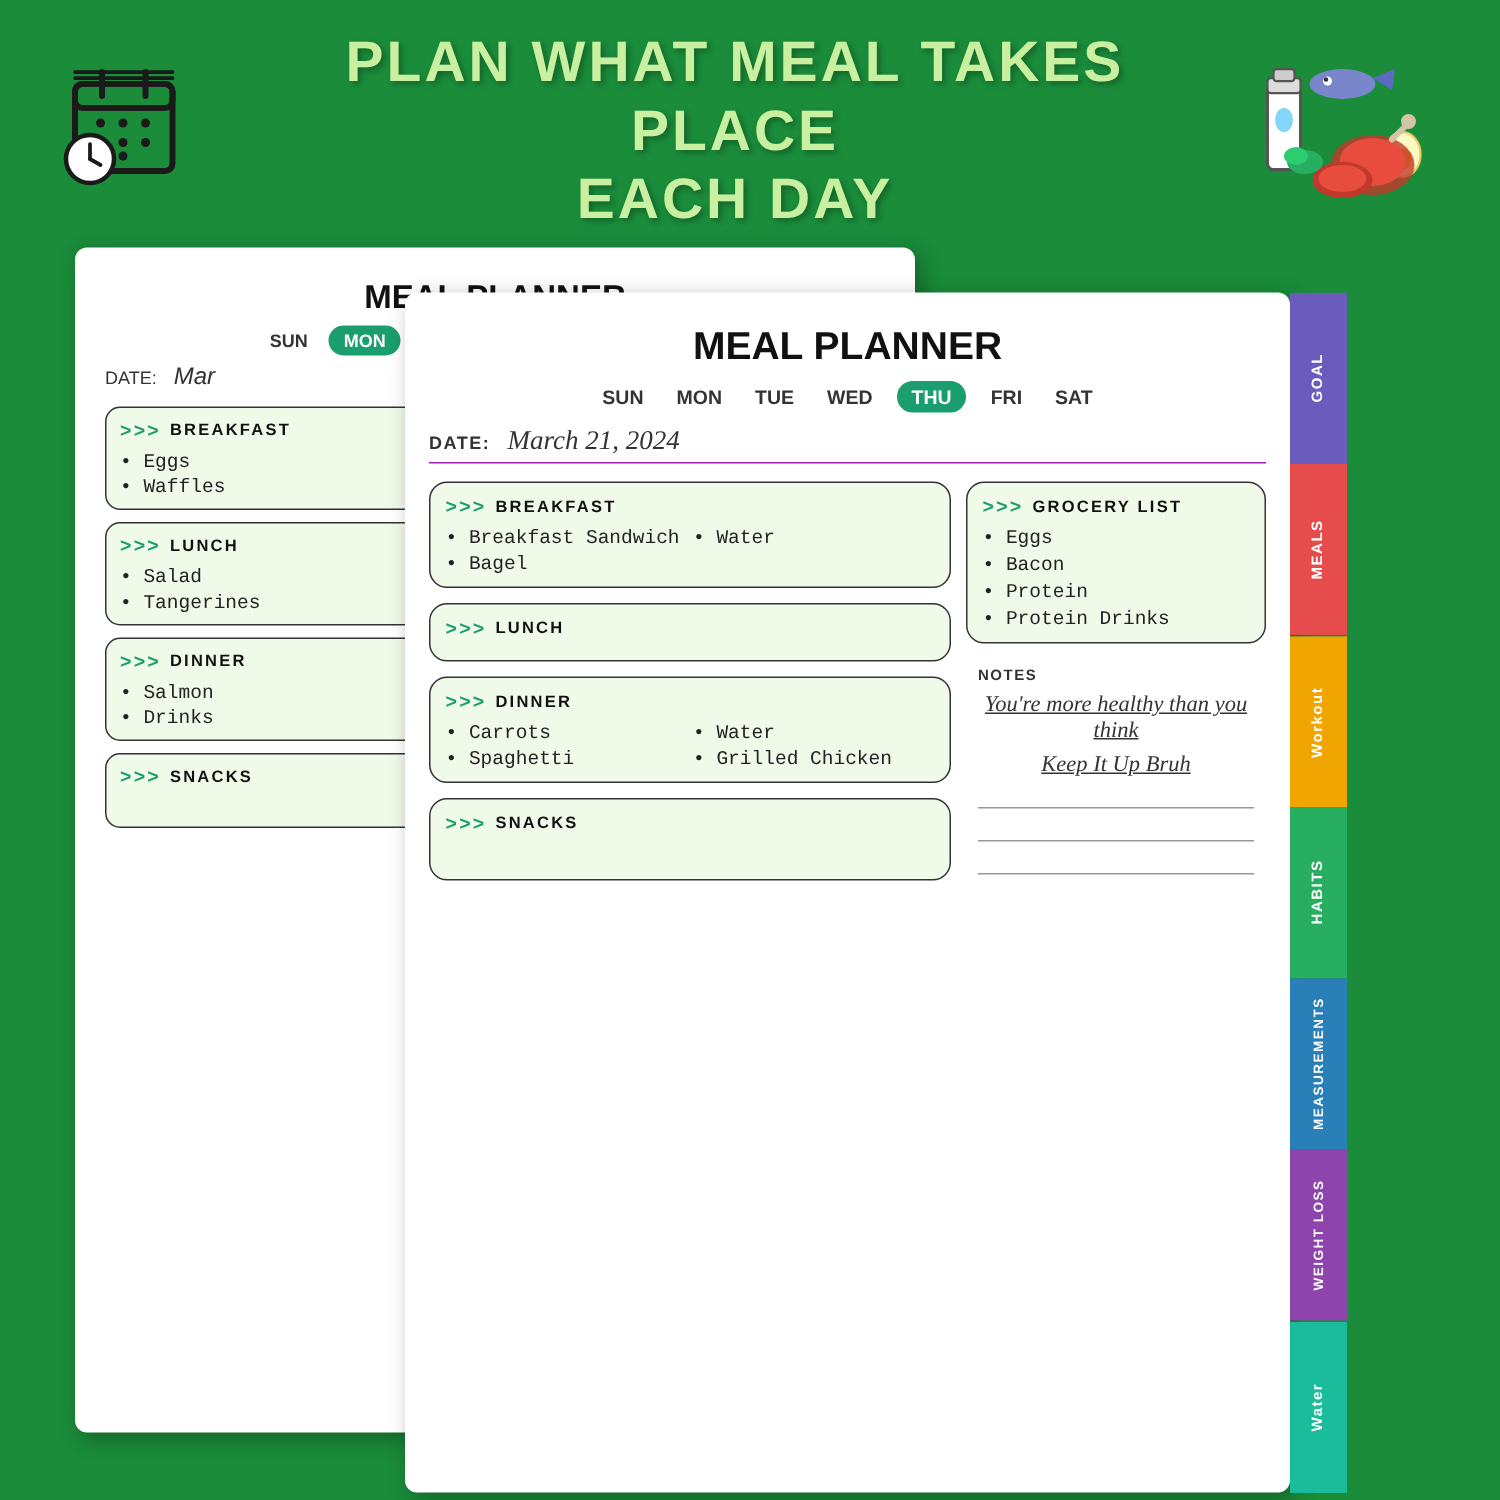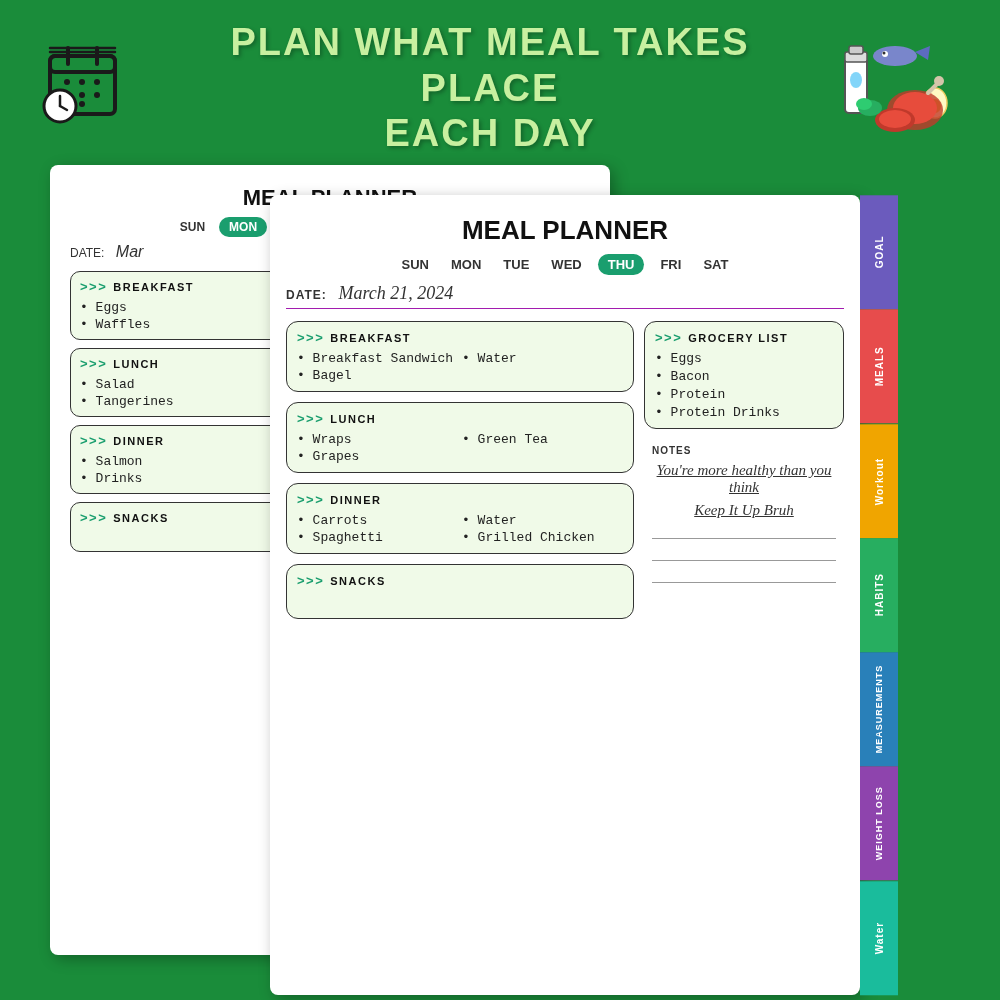--- a/index.html
+++ b/index.html
@@ -435,25 +435,20 @@
             <span class="meal-item">Water</span>
             <span class="meal-item">Bagel</span>
           </div>
         </div>
 
         <div class="meal-section">
           <div class="meal-header">
             <span class="chevrons">&gt;&gt;&gt;</span>
             <span>LUNCH</span>
           </div>
-          <div class="meal-items">
-            <span class="meal-item">Wraps</span>
-            <span class="meal-item">Green Tea</span>
-            <span class="meal-item">Grapes</span>
-          </div>
         </div>
 
         <div class="meal-section">
           <div class="meal-header">
             <span class="chevrons">&gt;&gt;&gt;</span>
             <span>DINNER</span>
           </div>
           <div class="meal-items">
             <span class="meal-item">Carrots</span>
             <span class="meal-item">Water</span>

